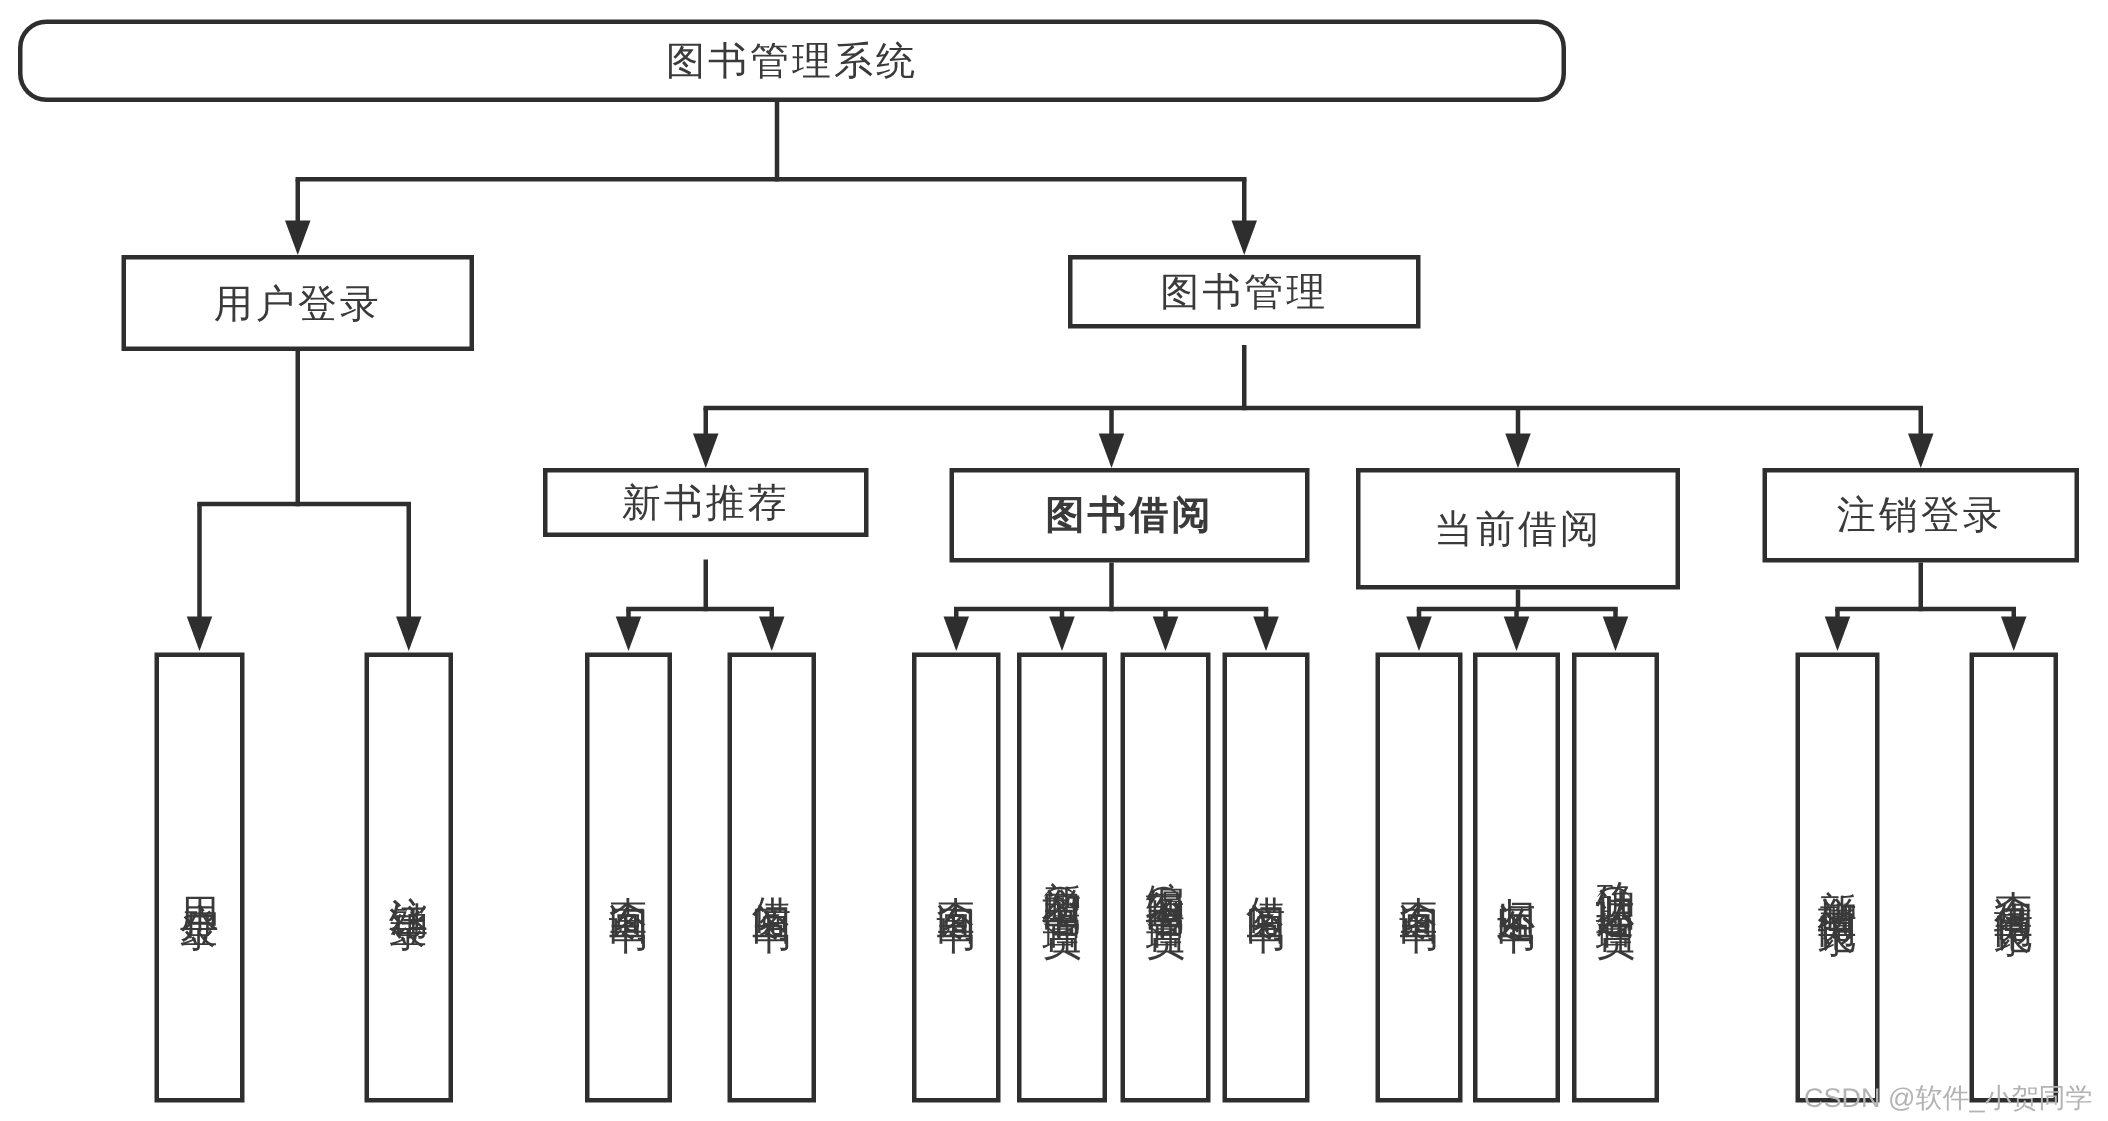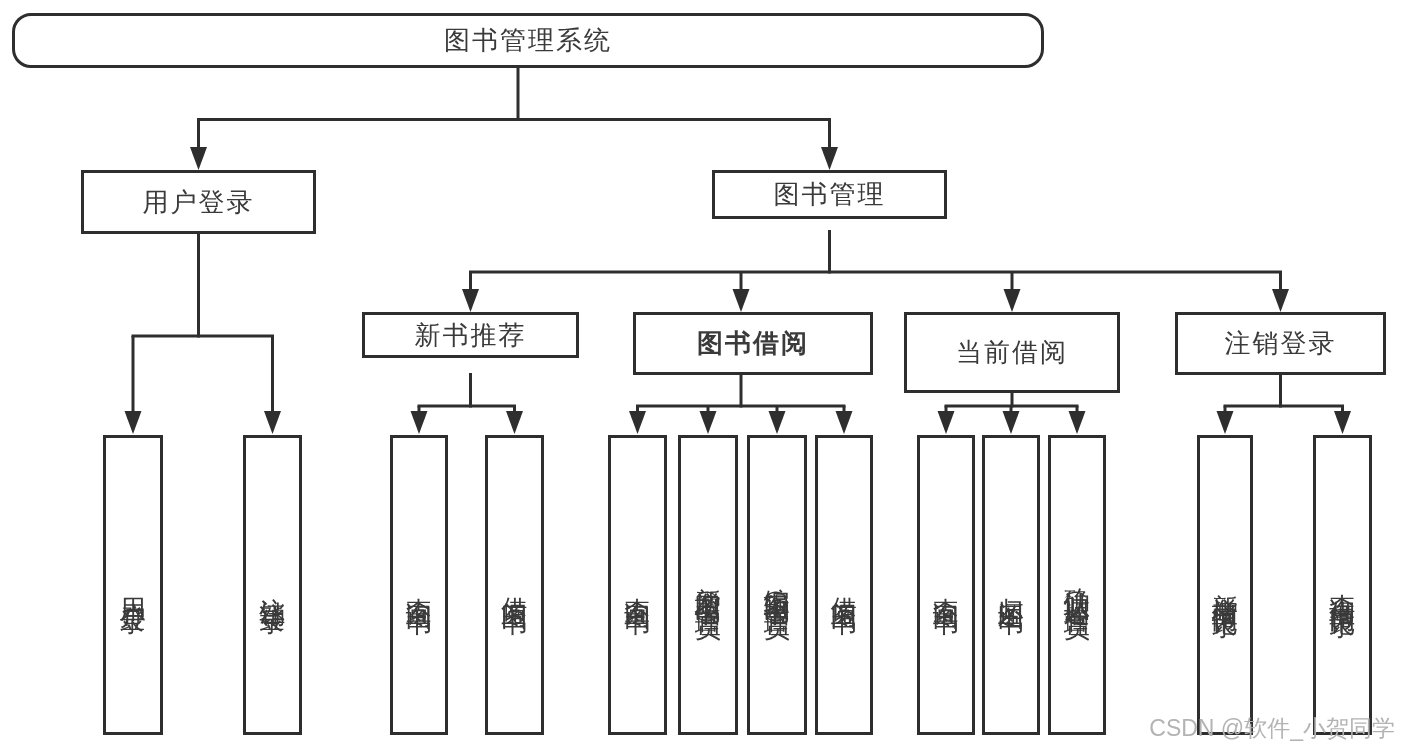--- a/index.html
+++ b/index.html
@@ -47,21 +47,21 @@
     font-size: 26px;
     letter-spacing: 4px;
     line-height: 1.1;
     white-space: nowrap;
   }
   .watermark {
     position: absolute;
     right: 10px;
     bottom: 3px;
     z-index: 3;
-    font-size: 23px;
+    font-size: 18px;
     color: var(--watermark);
     white-space: nowrap;
   }
 </style>
 </head>
 <body>
 
 <div class="stage">
 
   <svg class="connector" viewBox="0 0 1405 747" xmlns="http://www.w3.org/2000/svg">

